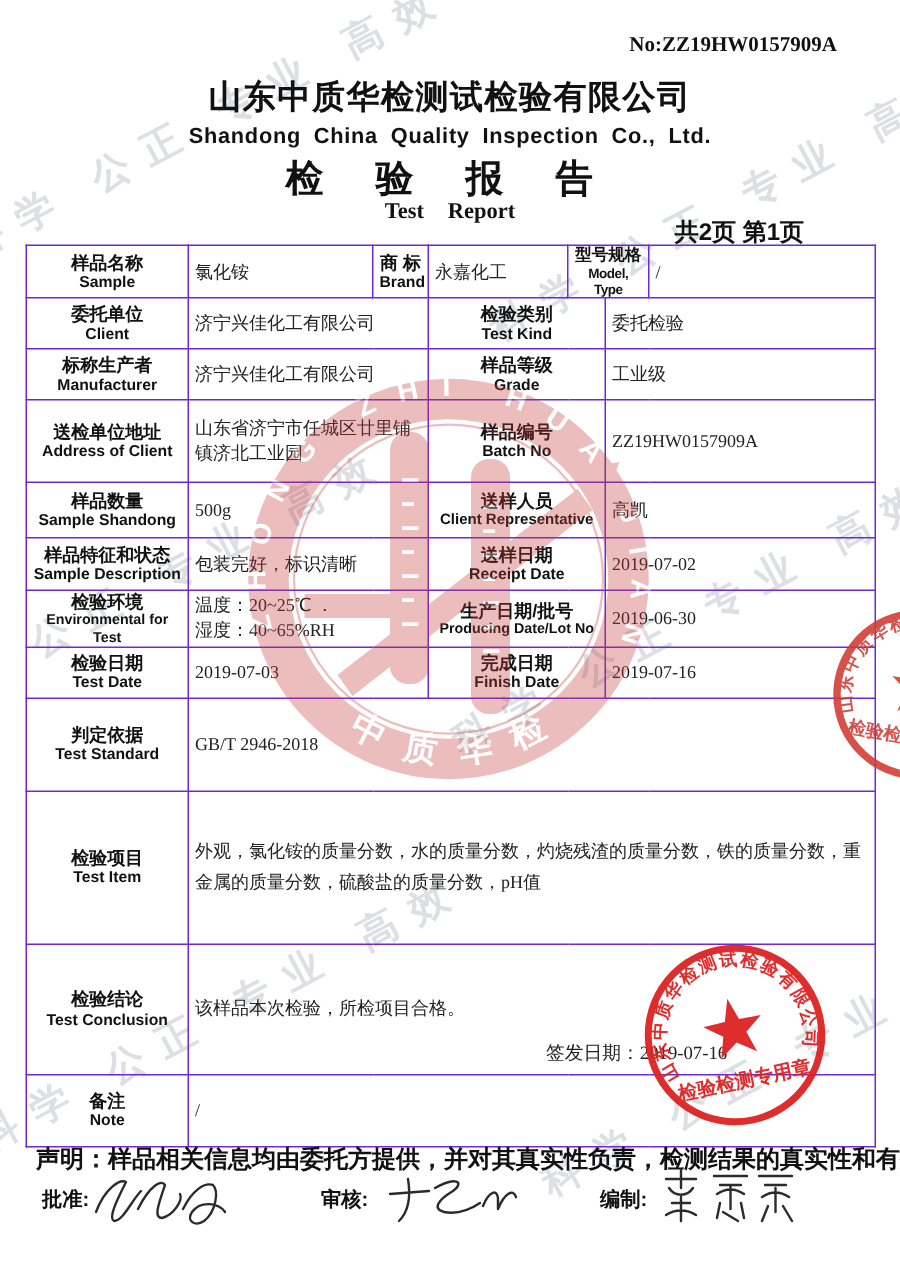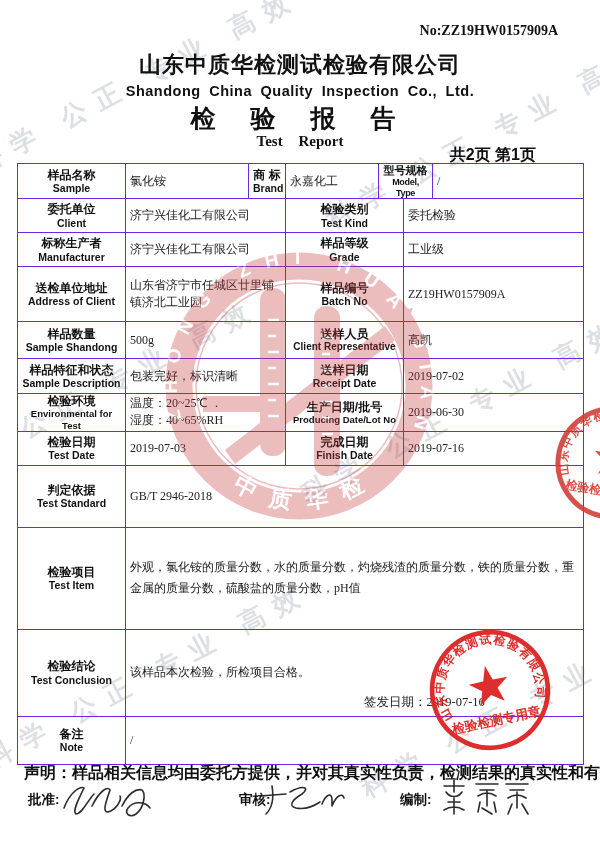--- a/index.html
+++ b/index.html
@@ -210,21 +210,21 @@
         <div class="cn">备注</div>
         <div class="en">Note</div>
       </td>
       <td class="val" colspan="6">/</td>
     </tr>
   </tbody>
     </table>
 
   <div class="declaration">声明：样品相关信息均由委托方提供，并对其真实性负责，检测结果的真实性和有效性仅针对此样品。</div>
   <span class="sig-label" style="left:28px">批准:</span>
-  <span class="sig-label" style="left:239px">审核:</span>
+  <span class="sig-label" style="left:214px">审核:</span>
   <span class="sig-label" style="left:400px">编制:</span>
 
   <svg class="sig" style="left:58px;top:778px" width="100" height="45" viewBox="0 0 100 45">
     <path d="M6,30 C12,14 22,8 26,10 C20,22 14,34 18,36 C24,36 30,22 36,16"></path>
     <path d="M34,28 C42,12 50,8 52,12 C48,24 44,34 50,34 C58,32 64,22 62,18"></path>
     <path d="M64,28 C70,16 78,10 84,12 C88,16 86,30 78,36 C72,40 66,36 70,30 C76,22 88,24 92,30"></path>
   </svg>
   <svg class="sig" style="left:252px;top:780px" width="100" height="40" viewBox="0 0 100 40">
     <path d="M8,16 L34,14"></path>
     <path d="M20,6 C22,18 20,28 14,34"></path>

